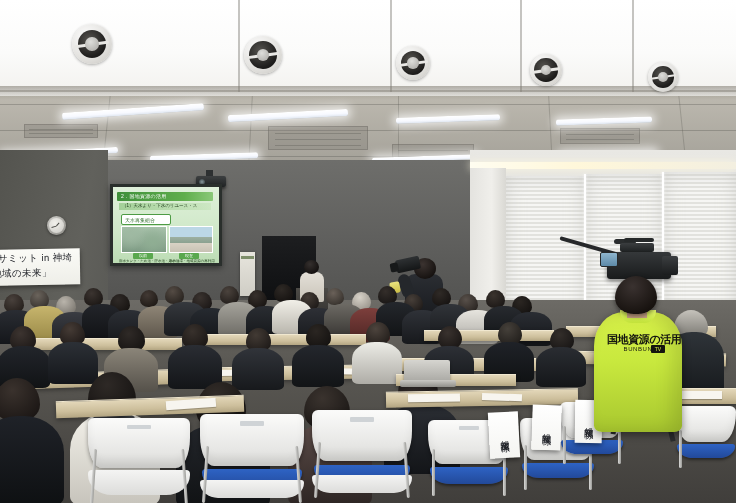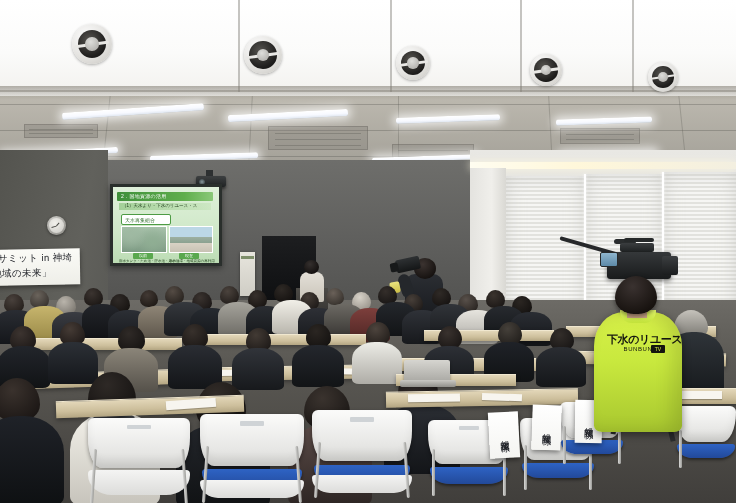--- a/index.html
+++ b/index.html
@@ -580,20 +580,20 @@
   <div id="cam-top" class="abs"></div>
   <div id="cam-body" class="abs"></div>
   <div id="cam-lenshood" class="abs"></div>
   <div id="cam-lcd" class="abs"></div>
 
   <div id="op-body" class="abs"></div>
   <div id="op-collar" class="abs"></div>
   <div id="op-neck" class="abs"></div>
   <div id="op-head" class="abs"></div>
   <div id="op-logo" class="abs">
-    <span class="jp">下水のリユース</span>
+    <span class="jp">国地資源の活用</span>
     <span class="en">BUNBUN</span>
     <span class="tv">
         <i>TV</i>
       </span>
   </div>
 
 </div>
 
 </body></html>

